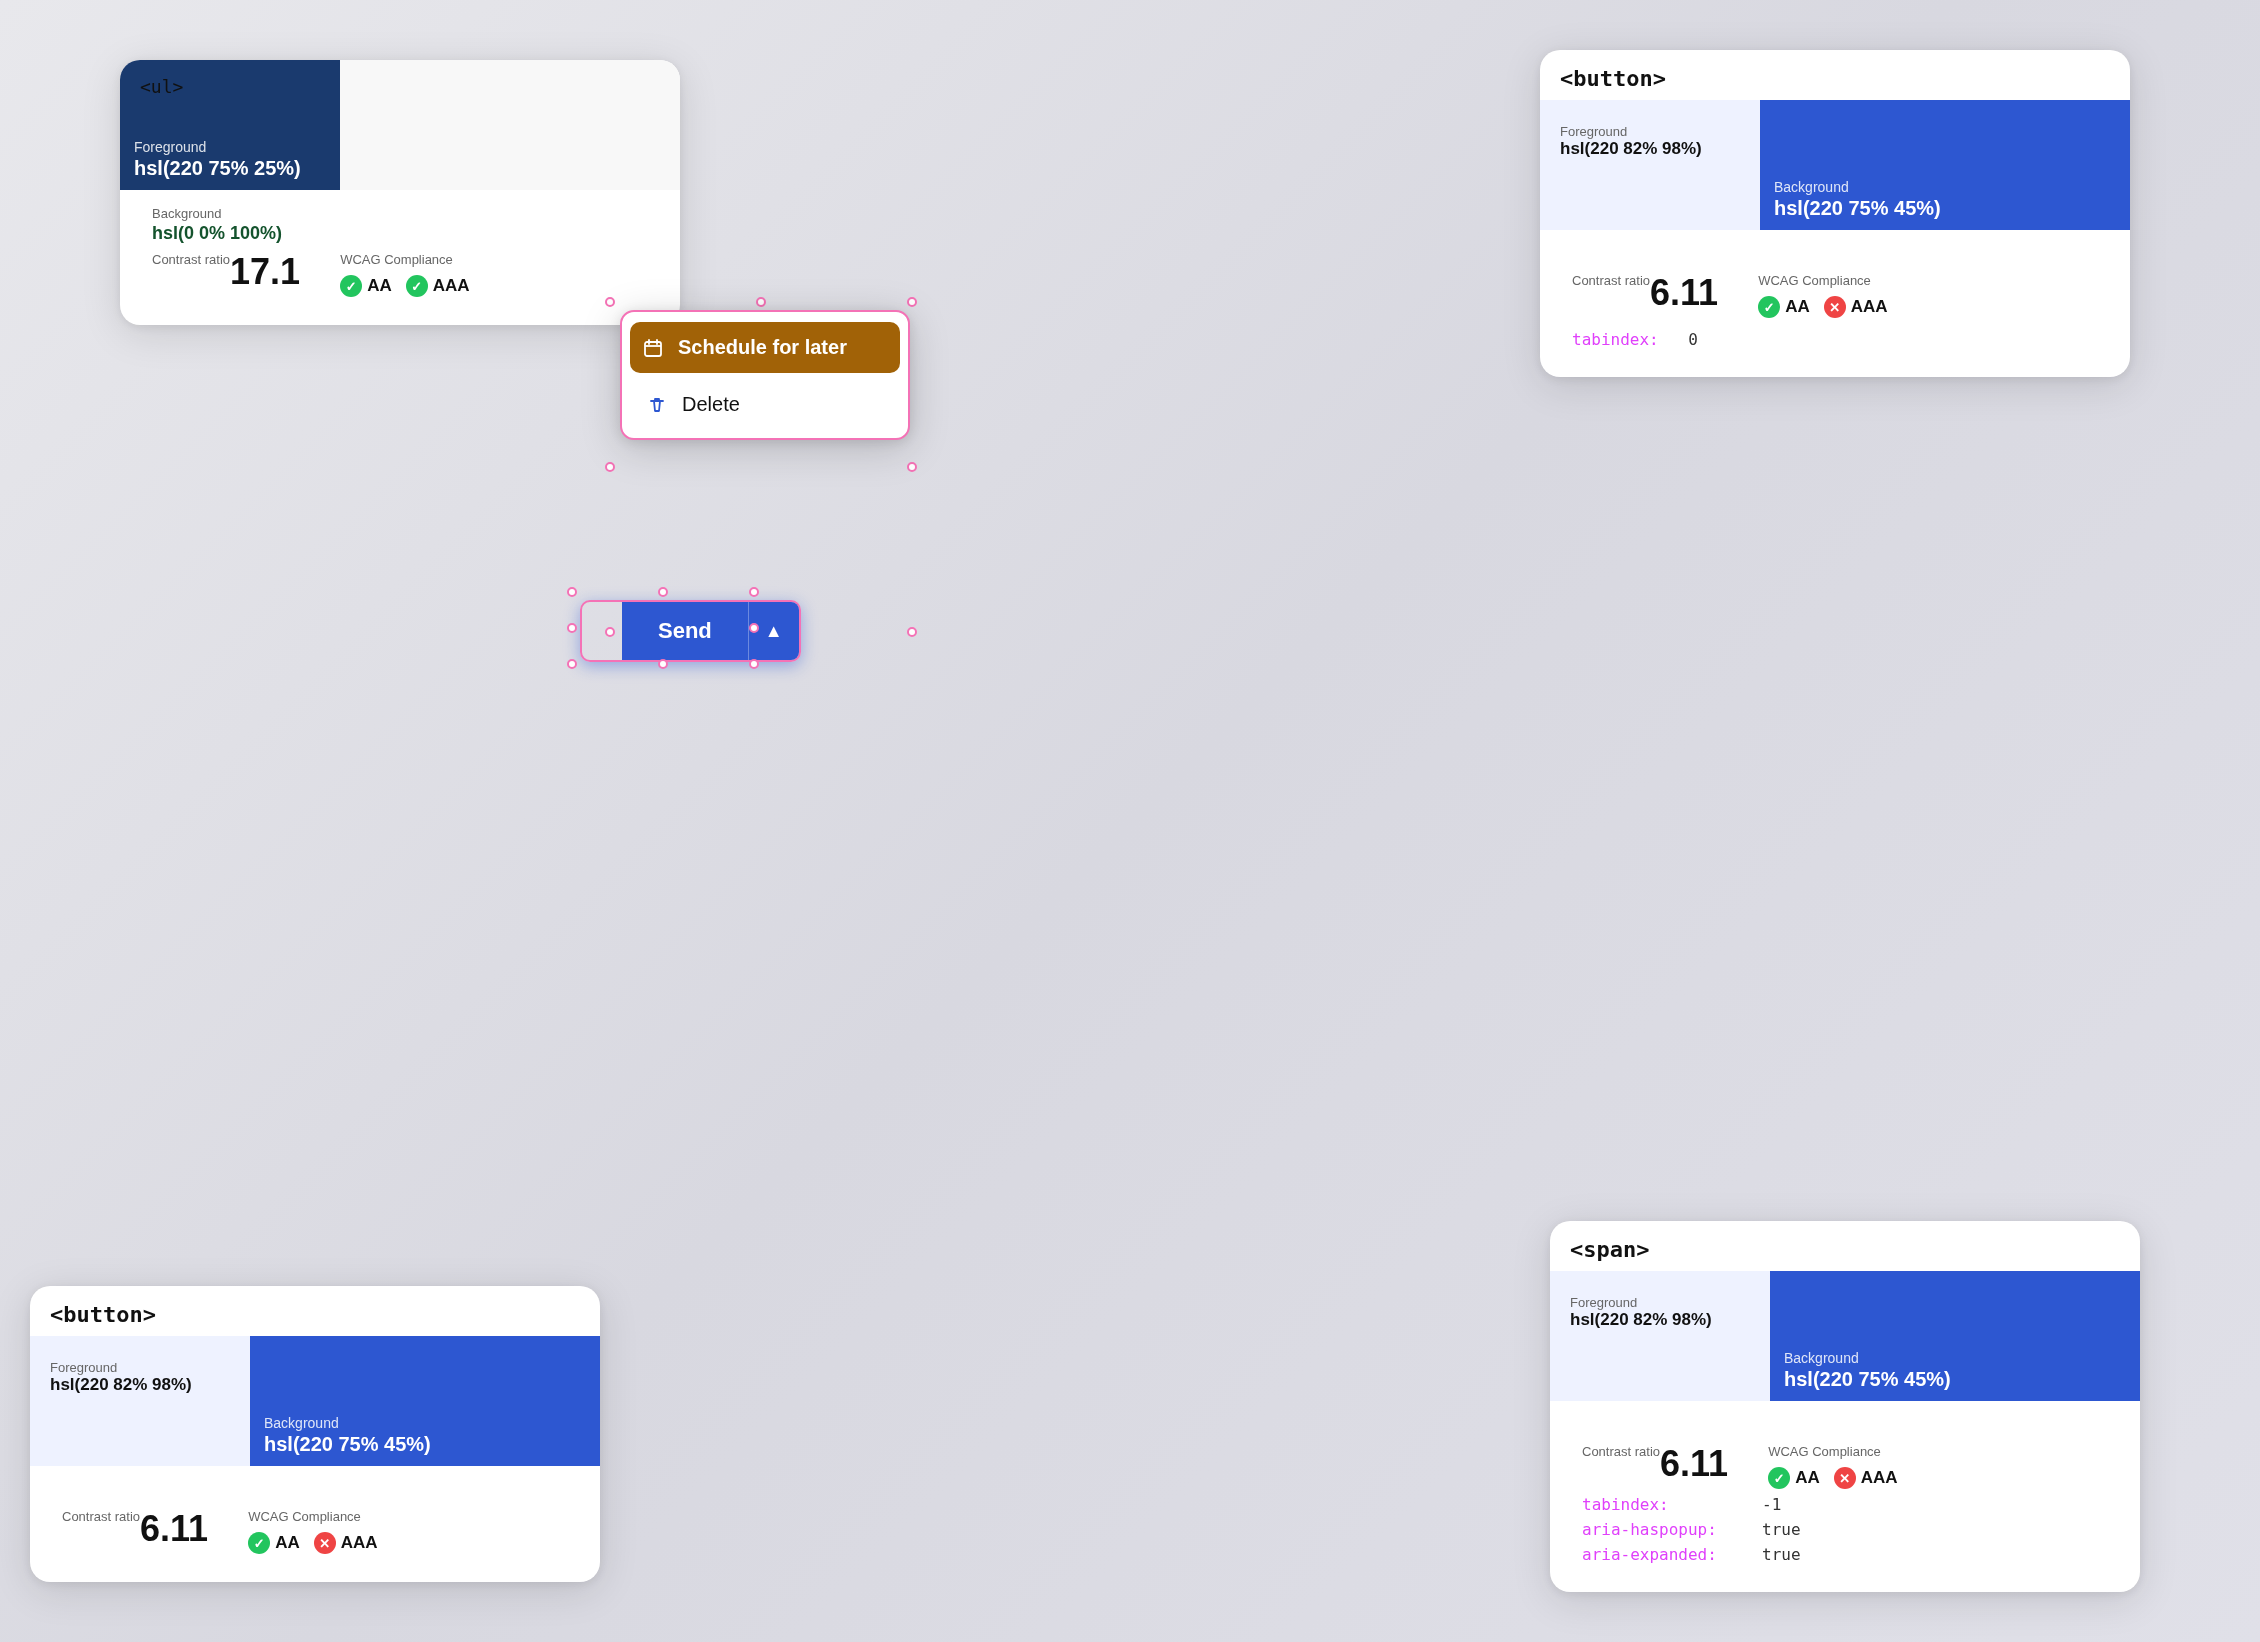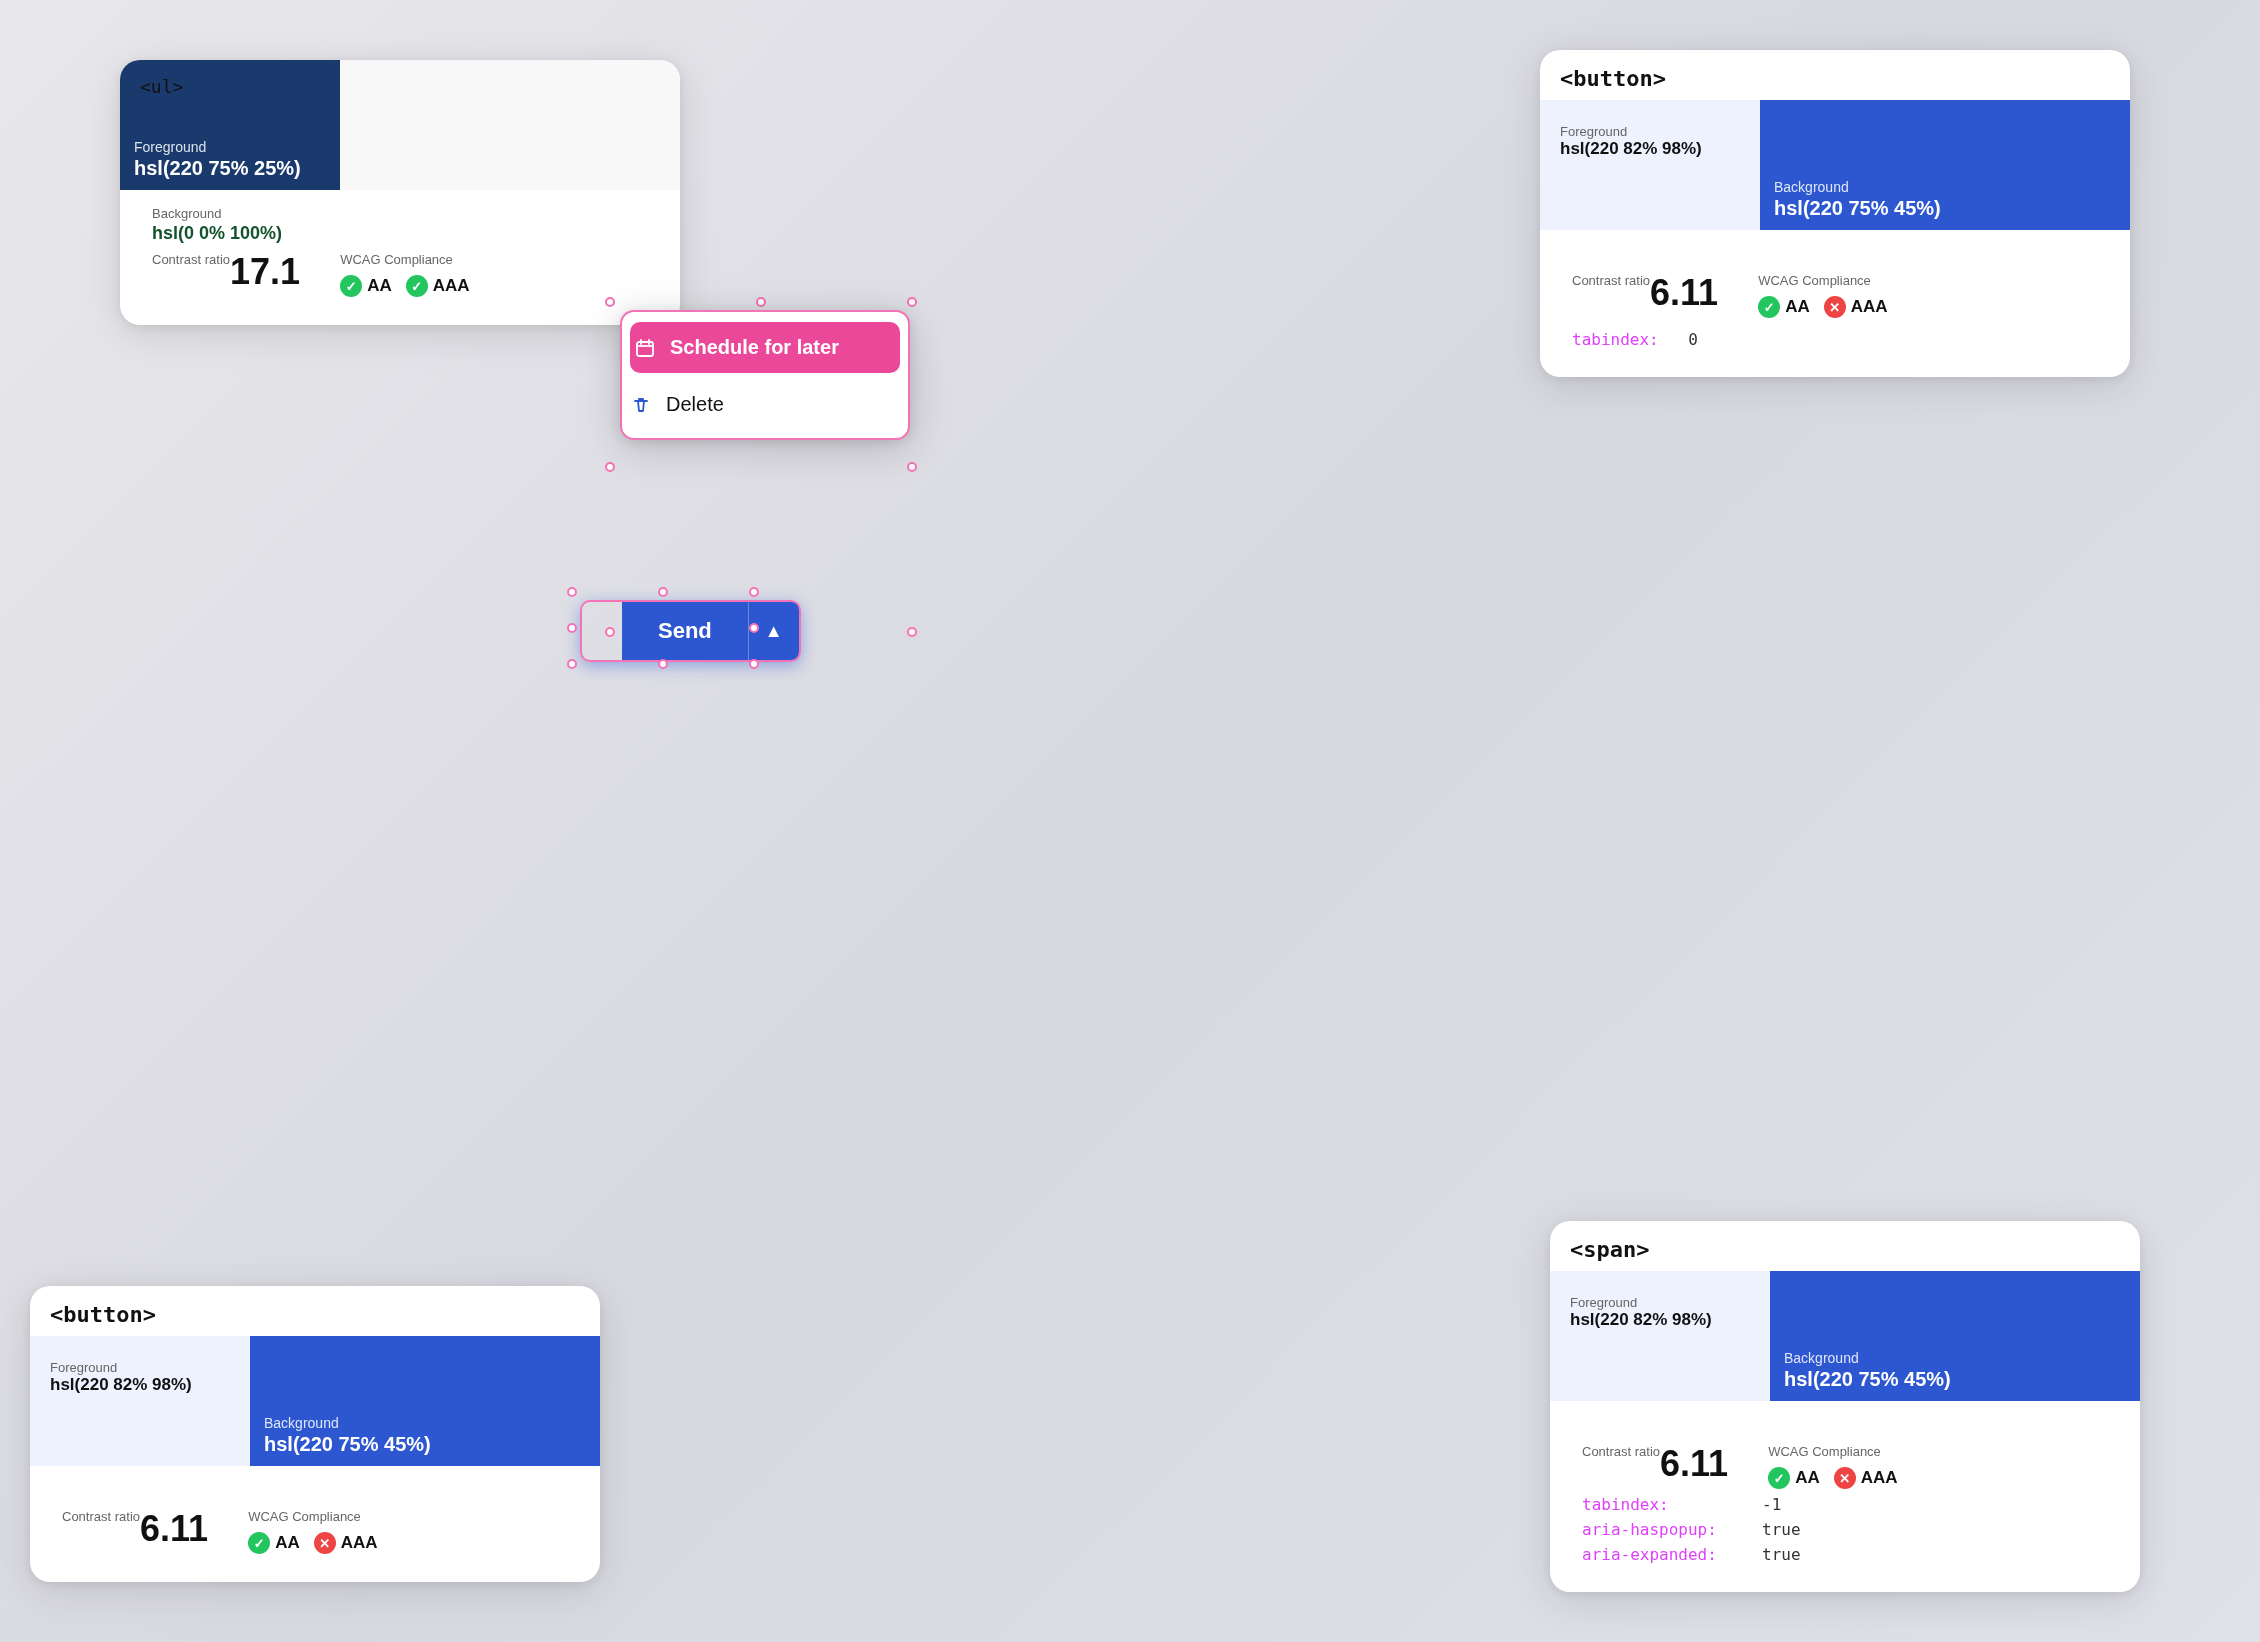--- a/index.html
+++ b/index.html
@@ -183,33 +183,33 @@
       width: 290px;
       padding: 6px 0;
       z-index: 100;
       border: 2px solid #f472b6;
     }
 
     .dropdown-item {
       display: flex;
       align-items: center;
       gap: 14px;
-      padding: 16px 8px;
+      padding: 16px 24px;
       font-size: 20px;
       font-weight: 500;
       color: #111;
       cursor: pointer;
     }
 
     .dropdown-item.active {
-      background: #ec4899;
+      background: #a16207;
       color: white;
       border-radius: 10px;
       margin: 4px 8px;
-      padding: 14px 4px;
+      padding: 14px 12px;
     }
 
     .dropdown-icon {
       font-size: 18px;
       display: flex;
       align-items: center;
       justify-content: center;
       width: 22px;
     }
 

